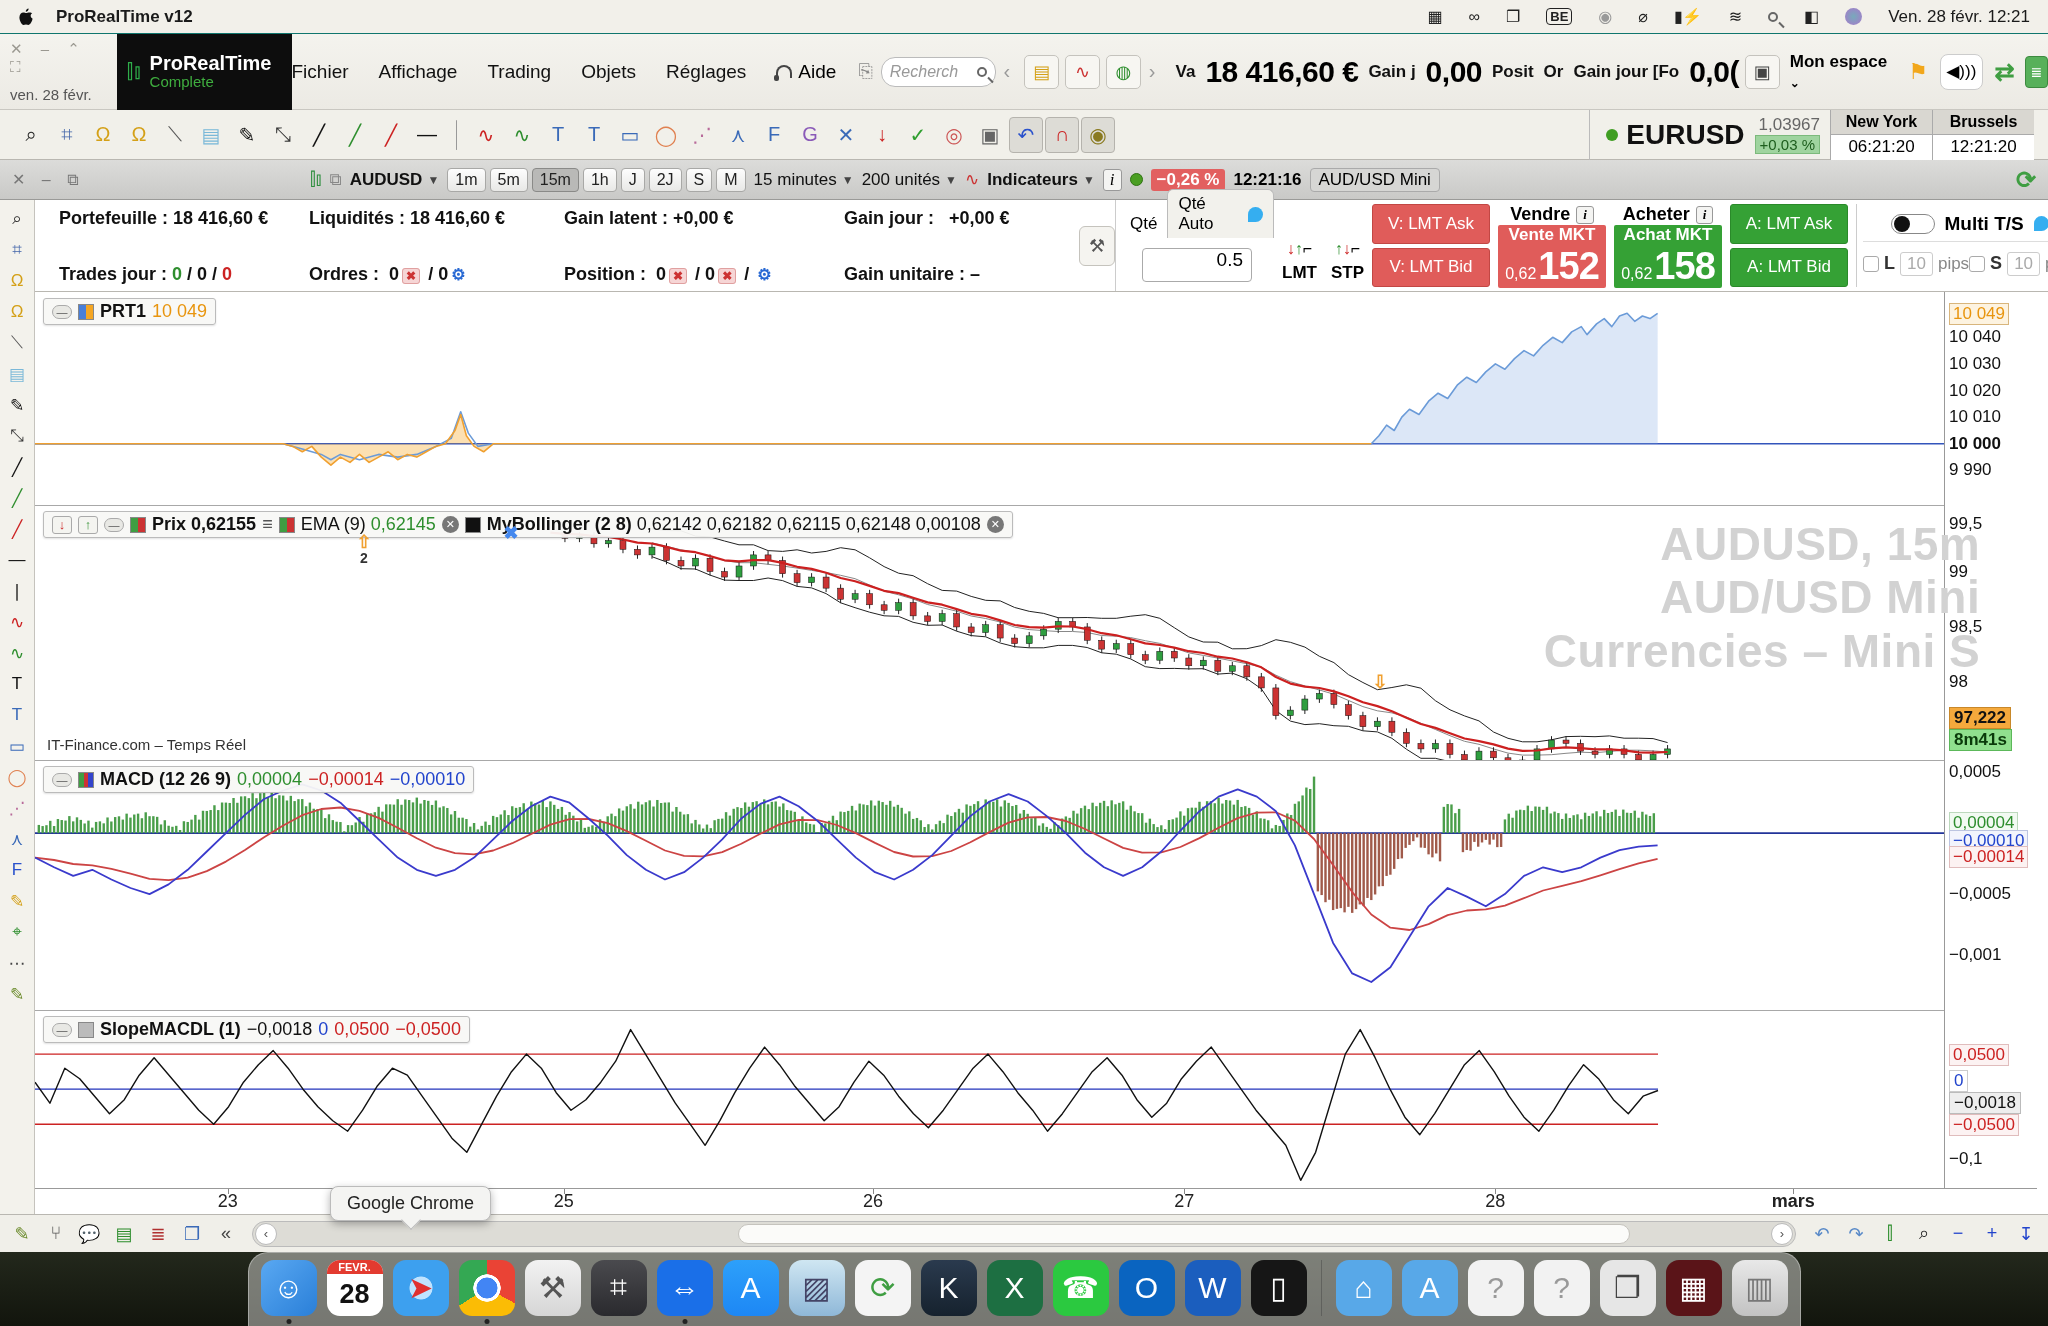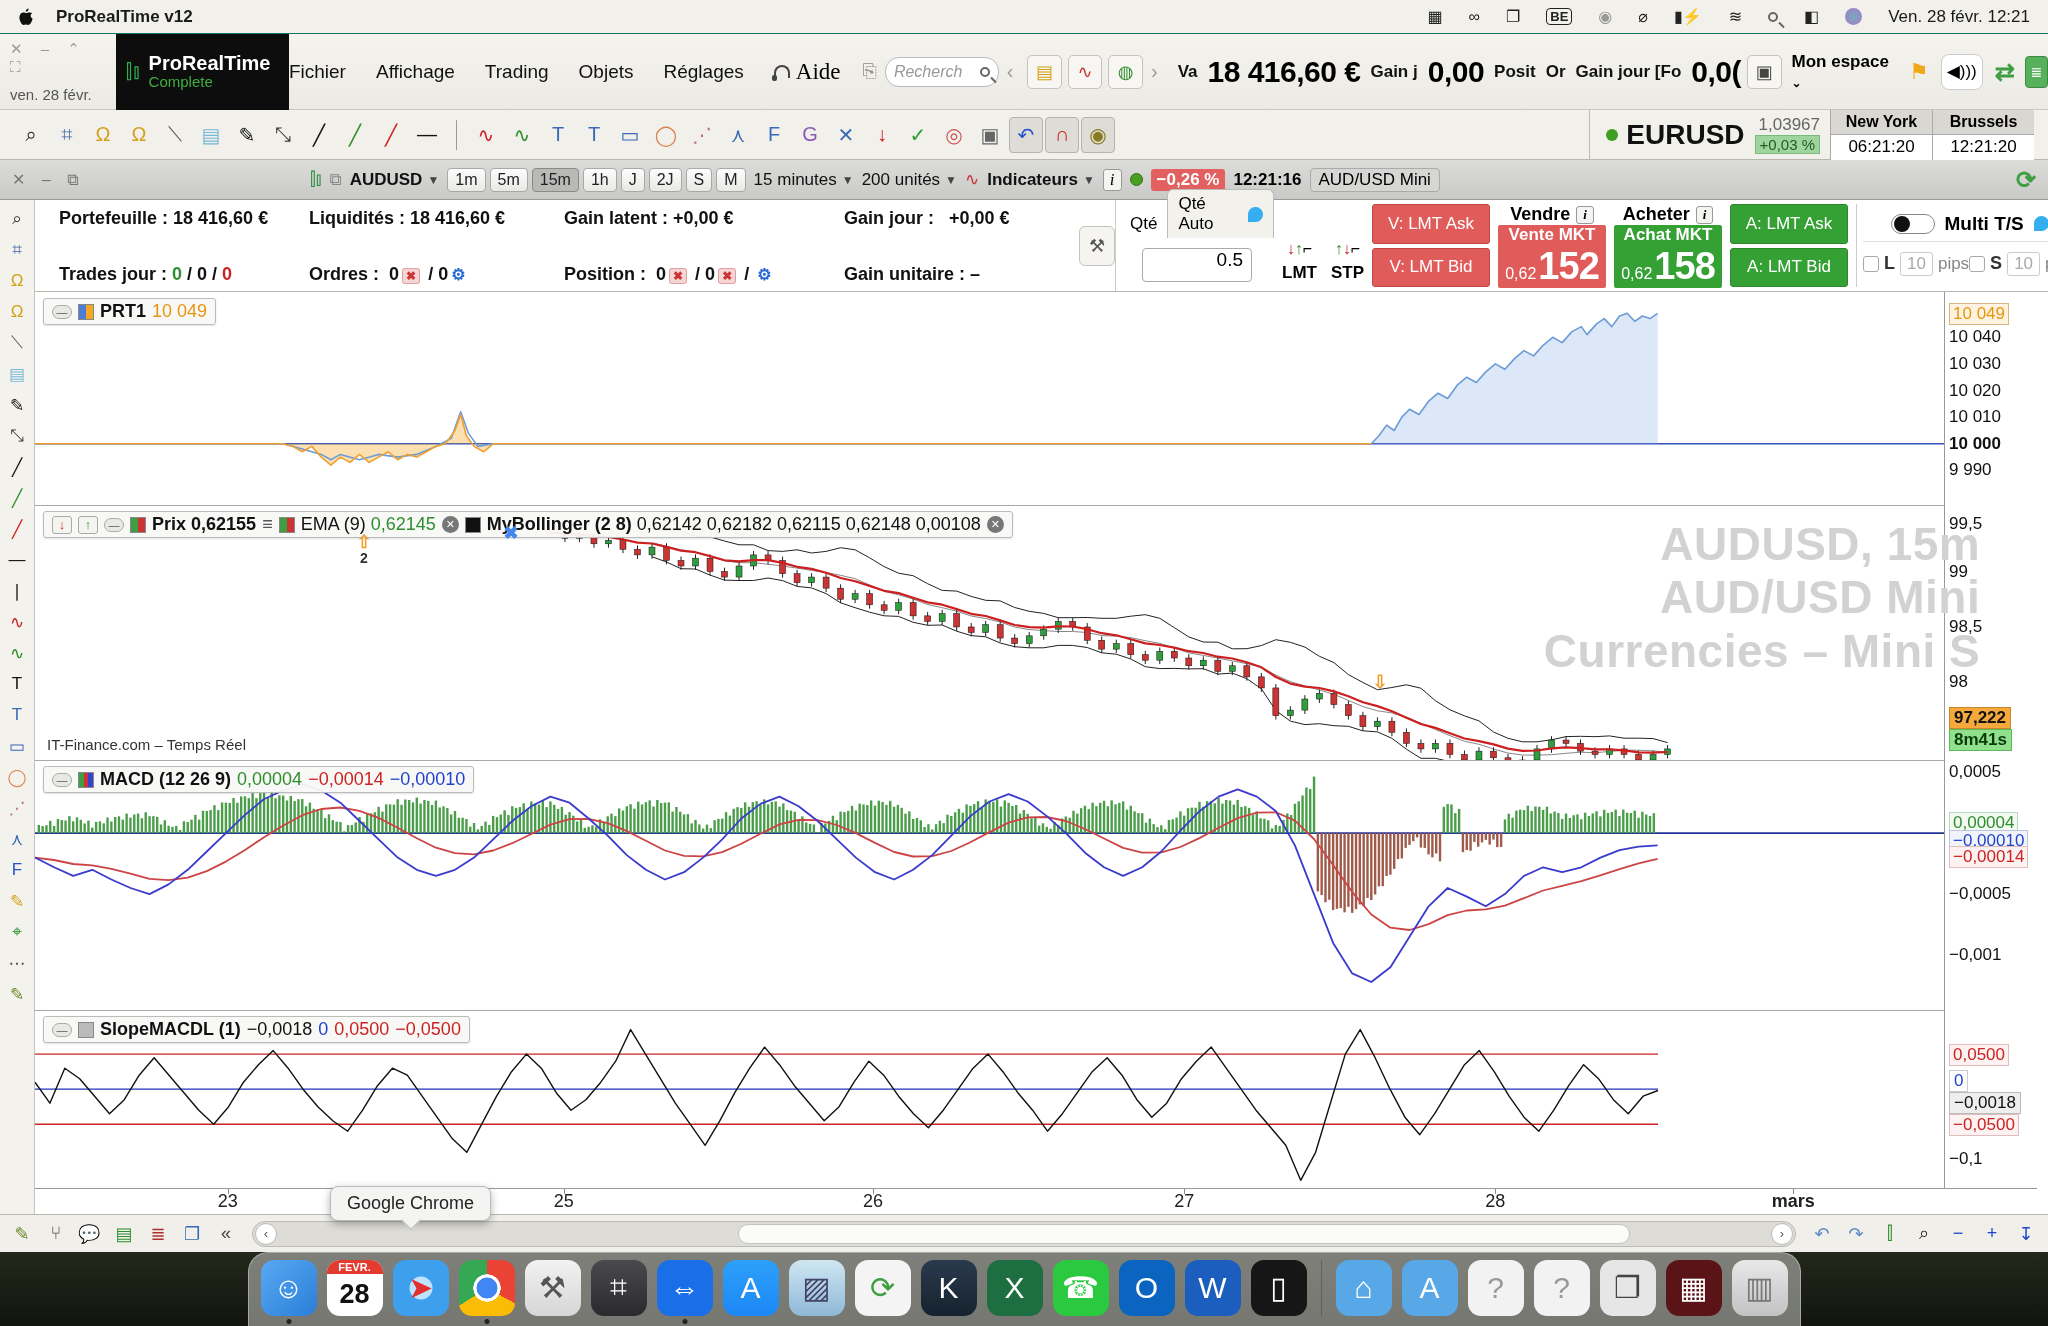--- a/index.html
+++ b/index.html
@@ -18,21 +18,21 @@
   #appheader { height:76px; background:linear-gradient(#f4f3ee,#eceae4); display:flex; align-items:center; border-bottom:1px solid #c9c7c1; position:relative; }
   .winctl { display:flex; flex-direction:column; justify-content:center; padding:4px 10px; color:#9a9890; width:120px;}
   .winctl .glyphs { font-size:15px; letter-spacing:7px; }
   .winctl .subdate { font-size:15px; color:#555; margin-top:10px; }
   #prtlogo { background:#0d0d0d; height:76px; width:180px; display:flex; align-items:center; padding:0 10px; gap:8px; }
   #prtlogo .candles { color:#2fae4a; font-size:20px; letter-spacing:1px;}
   #prtlogo .t1 { color:#fff; font-weight:bold; font-size:20px; line-height:1;}
   #prtlogo .t2 { color:#3fae3f; font-size:15px; }
   #mainmenu { display:flex; gap:30px; font-size:19px; color:#111; }
   .menu-item { cursor:default; }
-  #aide { margin-left:30px; font-size:23px; display:flex; align-items:center; gap:6px;font-family:Liberation Serif, serif;}
+  #aide { margin-left:30px; font-size:19px; display:flex; align-items:center; gap:6px;}
   .headset { width:16px;height:13px;border:2px solid #444;border-bottom:none;border-radius:8px 8px 0 0; position:relative;}
   .headset::after{content:'';position:absolute;left:-4px;top:8px;width:5px;height:6px;background:#444;border-radius:2px;}
   .linkico { margin-left:22px; color:#888; font-size:18px;}
   #searchbox { margin-left:8px; width:118px; height:30px; border:1px solid #bbb; border-radius:14px; background:#fff; display:flex; align-items:center; padding:0 8px; color:#999; font-style:italic; font-size:16px; justify-content:space-between;}
   .mag { width:10px; height:10px; border:2px solid #666; border-radius:50%; position:relative; display:inline-block;}
   .mag::after { content:''; position:absolute; width:7px; height:2px; background:#666; transform:rotate(45deg); left:8px; top:10px;}
   .chev { color:#999; font-size:20px; margin:0 8px;}
   .hdr-tool { width:36px; height:34px; border:1px solid #c5c3bd; border-radius:5px; background:#f7f6f2; display:flex;align-items:center;justify-content:center; font-size:18px; margin-left:6px;}
   #acctstrip { display:flex; align-items:center; margin-left:12px; gap:10px; white-space:nowrap;}
   #acctstrip .lbl { font-size:17px; font-weight:bold; color:#111;}

